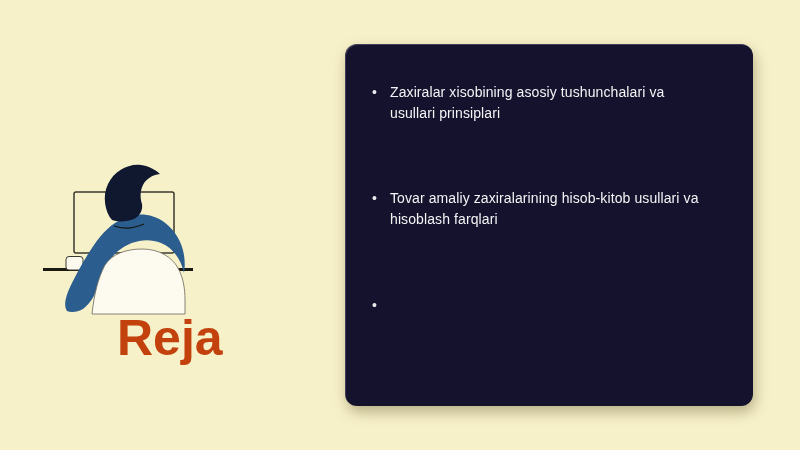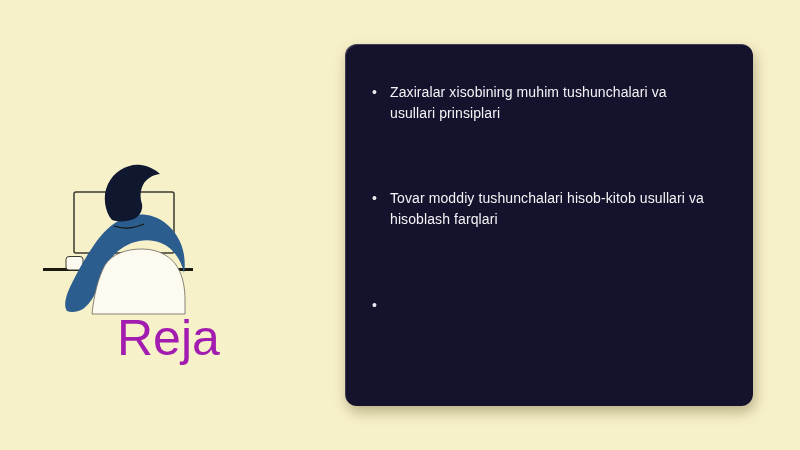--- a/index.html
+++ b/index.html
@@ -17,21 +17,21 @@
   .bullet{position:absolute;display:flex;align-items:flex-start;width:100%;}
   .bullet .marker{
     flex:none;width:18px;margin-left:27px;color:#e9e9ec;
     font-size:14px;line-height:21px;
   }
   .bullet .text{color:#f4f4f6;font-size:14px;line-height:21px;letter-spacing:.1px;}
   .bullet .text .line{display:block;white-space:nowrap;}
   .b1{top:38px}.b2{top:144px}.b3{top:251px}
   .title{
     position:absolute;left:117px;top:311px;
-    font-size:50px;line-height:1.1;color:#a21caf;
+    font-size:50px;line-height:1.1;color:#c2410c;font-weight:bold;
   }
 </style>
 </head>
 <body>
 
 <div class="slide">
 
   <svg class="illu" width="800" height="450" viewBox="0 0 800 450">
 
     <rect x="74" y="192" width="100" height="61" rx="2" fill="none" stroke-width="1.5" stroke="#3a392e"></rect>
@@ -72,29 +72,29 @@
              L 185,314 Z" stroke="#6b675a" stroke-width="0.8" fill="#fdfaf0"></path>
   </svg>
 
   <div class="title">Reja</div>
 
   <div class="panel">
 
     <div class="bullet b1">
       <span class="marker">•</span>
       <span class="text">
-        <span class="line">Zaxiralar xisobining muhim tushunchalari va</span>
+        <span class="line">Zaxiralar xisobining asosiy tushunchalari va</span>
         <span class="line">usullari prinsiplari</span>
       </span>
     </div>
 
     <div class="bullet b2">
       <span class="marker">•</span>
       <span class="text">
-        <span class="line">Tovar moddiy tushunchalari hisob-kitob usullari va</span>
+        <span class="line">Tovar amaliy zaxiralarining hisob-kitob usullari va</span>
         <span class="line">hisoblash farqlari</span>
       </span>
     </div>
 
     <div class="bullet b3">
       <span class="marker">•</span>
       <span class="text">
       </span>
     </div>
 

